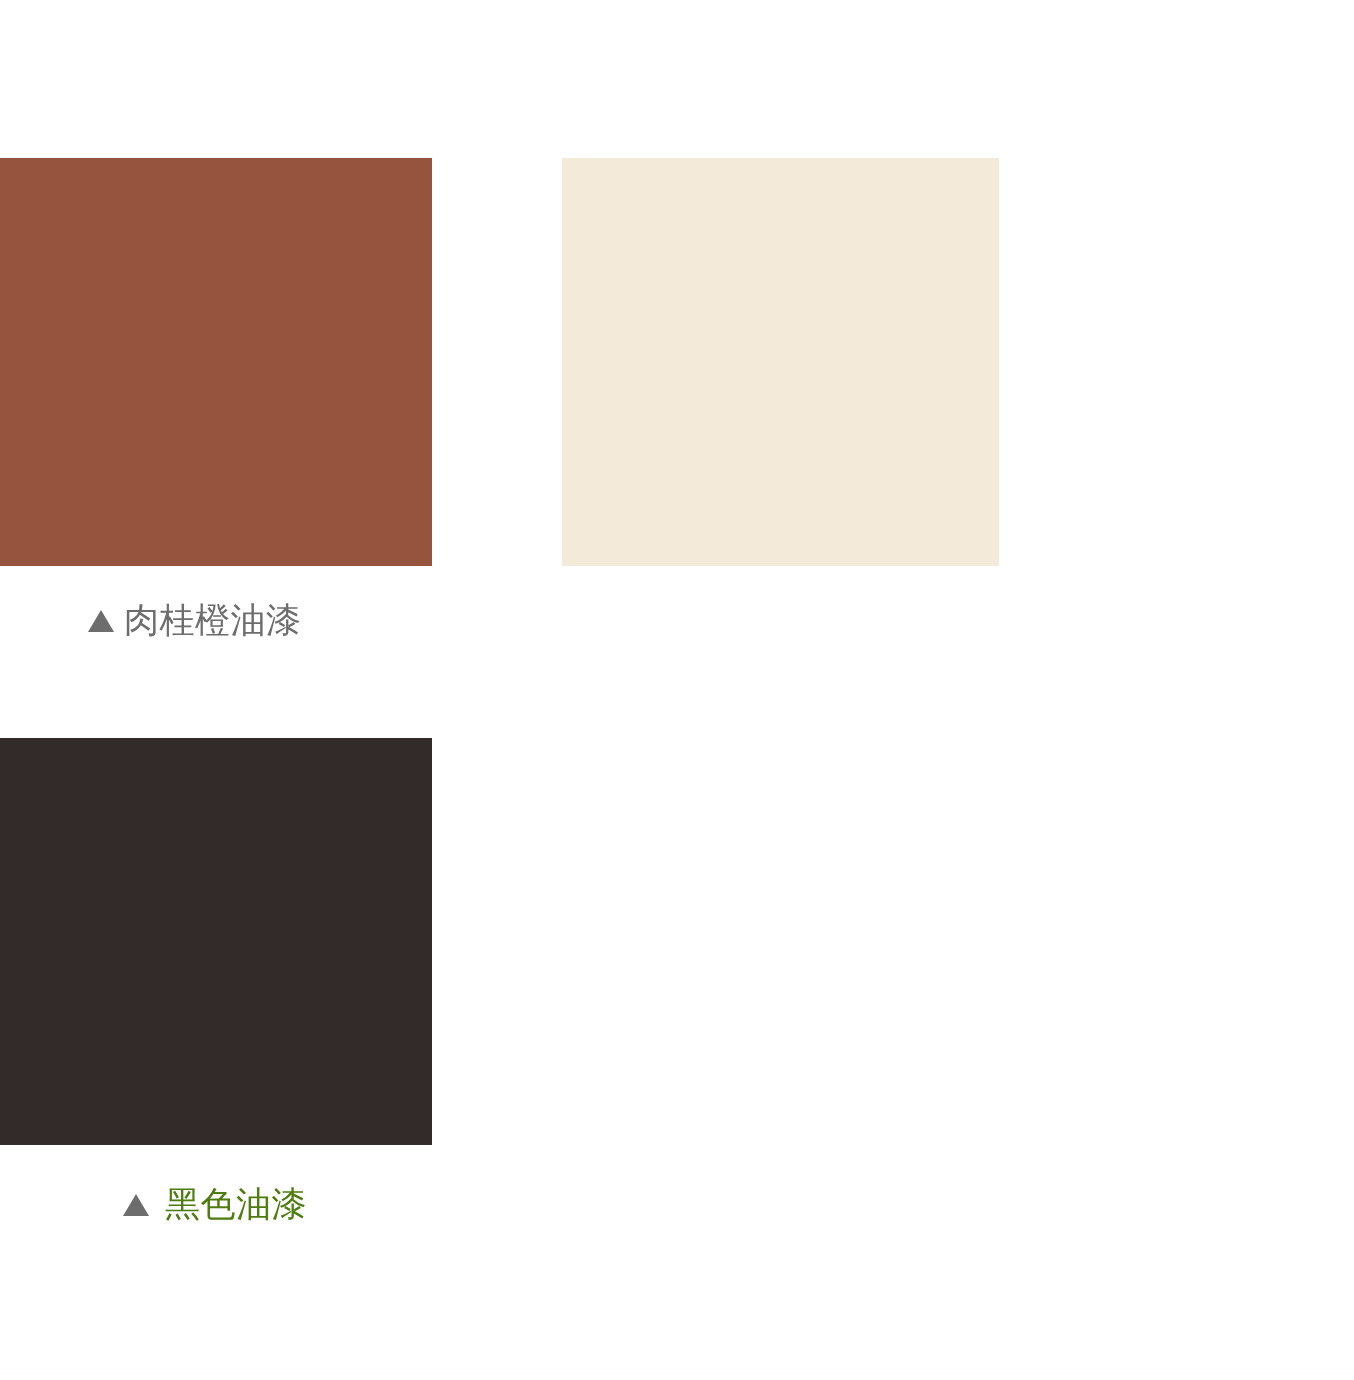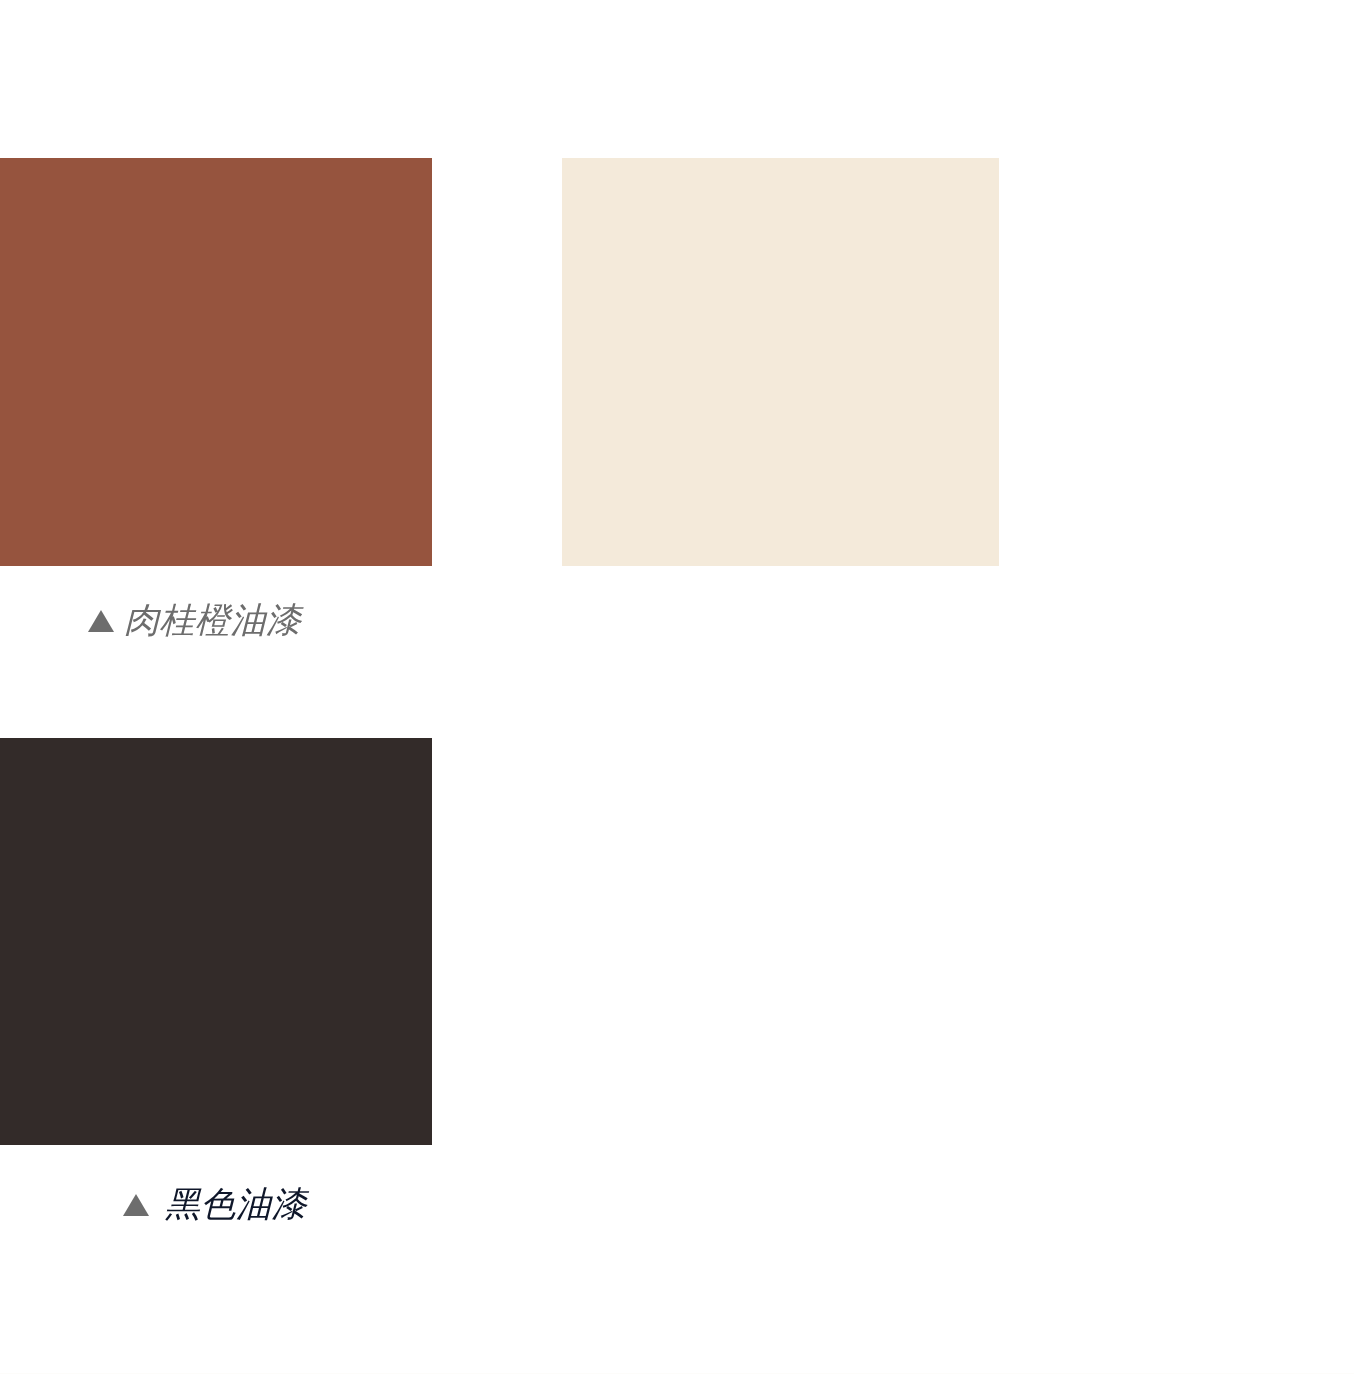--- a/index.html
+++ b/index.html
@@ -14,21 +14,20 @@
     font-family: "Liberation Sans", "DejaVu Sans", sans-serif;
     overflow: hidden;
     position: relative;
   }
 
   .swatch-board {
     position: absolute;
     inset: 0;
     width: 1354px;
     height: 1380px;
-    font-style: italic;
   }
 
   .swatch-card {
     position: absolute;
   }
 
   .swatch-chip {
     position: absolute;
     left: 0;
     top: 0;
@@ -115,19 +114,19 @@
     <span class="caption-text">肉桂橙油漆</span>
   </div>
 
   <div class="swatch-card card-2">
     <div class="swatch-chip" style="background:#F4EADA;"></div>
   </div>
 
   <div class="swatch-card card-3">
     <div class="swatch-chip" style="background:#332B29;"></div>
   </div>
-  <div class="caption caption-3" style="color: #0f172a;">
+  <div class="caption caption-3" style="color: #4d7c0f;">
     <span class="marker-triangle" style="border-bottom-color: rgb(109, 109, 109);"></span>
     <span class="caption-text">黑色油漆</span>
   </div>
 
   <div class="footer-hairline"></div>
 </div>
 
 </body></html>

